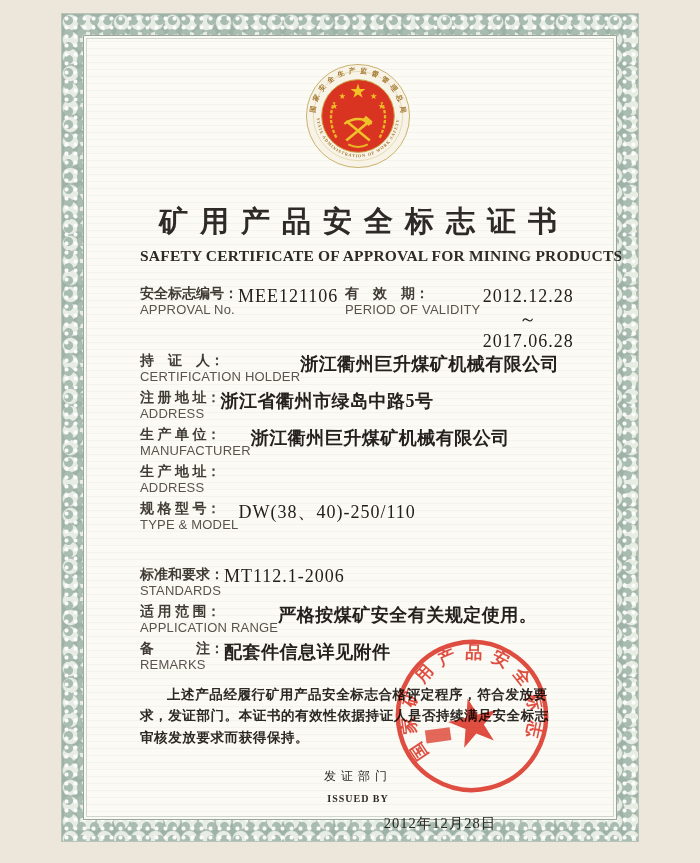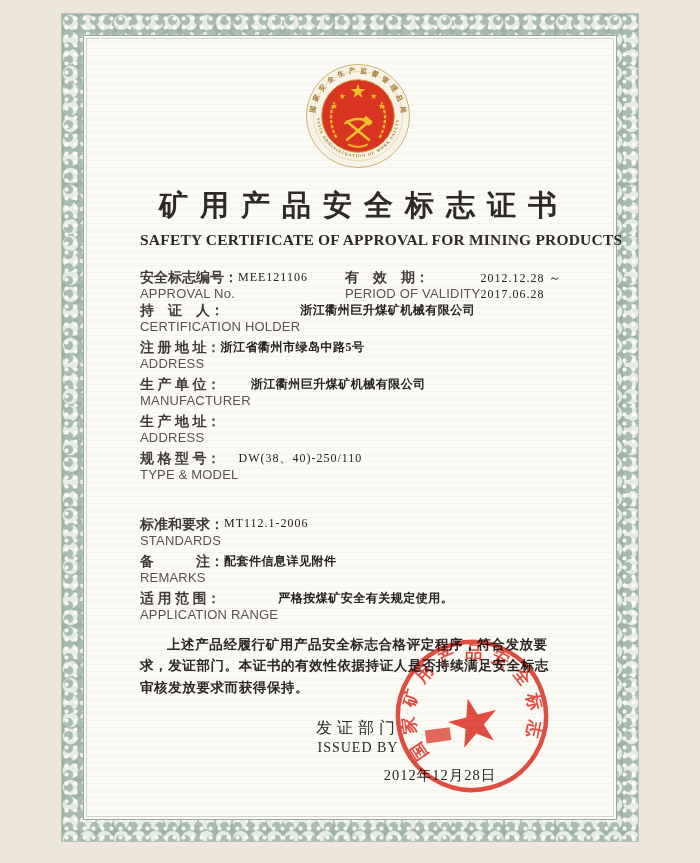--- a/index.html
+++ b/index.html
@@ -24,50 +24,50 @@
       #fbfaf5;
     border:1px solid #9aa89c;
     box-shadow:inset 0 0 0 2px #fbfaf5, inset 0 0 0 3px #cfd6cb;
     padding:0 40px 0 56px;
     box-sizing:border-box;
     color:#332e2a;
   }
 
   .emblem-wrap{width:108px;margin:26px auto 0;}
   .title-zh{
-    margin-top:12px;text-align:center;font-size:29px;font-weight:bold;color:#2e2a27;
+    margin-top:28px;text-align:center;font-size:29px;font-weight:bold;color:#2e2a27;
     letter-spacing:12px;text-indent:12px;white-space:nowrap;
   }
   .title-en{
     margin-top:5px;text-align:center;font-size:15.5px;font-weight:bold;color:#2e2a27;
     letter-spacing:.2px;white-space:nowrap;
   }
 
   .fields{margin-top:20px;}
   .row{display:flex;margin-bottom:5px;}
   .lblblock{flex:none;}
   .lbl-zh{font-size:14px;font-weight:bold;color:#413b35;white-space:pre;}
   .lbl-en{font-size:13px;color:#5a534c;letter-spacing:.2px;margin-top:-1px;font-family:"Liberation Sans","DejaVu Sans",sans-serif;white-space:nowrap;}
-  .val{font-size:12px;font-weight:600;color:#24201d;padding-top:.5px;letter-spacing:.5px;}
+  .val{font-size:18px;font-weight:600;color:#24201d;padding-top:.5px;letter-spacing:.5px;text-align:center;}
   .val.plain{font-weight:normal;letter-spacing:1px;}
 
   .toprow{display:flex;}
   .toprow .grp{display:flex;}
   .grp-left{width:47%;flex:none;}
 
   .gap-std{margin-top:34px;}
 
   .statement{
     margin-top:12px;font-size:13.5px;line-height:1.6;color:#2c2824;
     text-indent:2em;letter-spacing:.6px;padding-right:14px;font-weight:600;
   }
 
   .issued{margin-top:20px;text-align:center;}
-  .issued-zh{font-size:16px;letter-spacing:5px;color:#2e2a27;}
-  .issued-en{font-size:14px;letter-spacing:1px;color:#2e2a27;margin-top:1px;}
+  .issued-zh{font-size:12px;letter-spacing:5px;color:#2e2a27;}
+  .issued-en{font-size:10px;letter-spacing:1px;color:#2e2a27;margin-top:8px;font-weight:bold;}
   .issue-date{margin:10px 0 0 190px;width:220px;text-align:center;font-size:14.5px;color:#29251f;letter-spacing:1px;}
 
   .seal{position:absolute;left:392px;top:636px;width:160px;height:160px;z-index:5;
         transform:rotate(-14deg);opacity:.86;mix-blend-mode:multiply;}
 
   .footer-note{
     position:absolute;right:64px;bottom:4px;font-size:10px;letter-spacing:3px;
     color:#8a6a52;font-weight:bold;
   }
 </style>
@@ -168,31 +168,31 @@
 
         <div class="row gap-std">
           <div class="lblblock">
             <div class="lbl-zh">标准和要求：</div>
             <div class="lbl-en">STANDARDS</div>
           </div>
           <div class="val plain">MT112.1-2006</div>
         </div>
         <div class="row">
           <div class="lblblock">
+            <div class="lbl-zh">适 用 范 围：</div>
+            <div class="lbl-en">APPLICATION RANGE</div>
+          </div>
+          <div class="val">严格按煤矿安全有关规定使用。</div>
+        </div>
+        <div class="row">
+          <div class="lblblock">
             <div class="lbl-zh">备　　　注：</div>
             <div class="lbl-en">REMARKS</div>
           </div>
           <div class="val">配套件信息详见附件</div>
-        </div>
-        <div class="row">
-          <div class="lblblock">
-            <div class="lbl-zh">适 用 范 围：</div>
-            <div class="lbl-en">APPLICATION RANGE</div>
-          </div>
-          <div class="val">严格按煤矿安全有关规定使用。</div>
         </div>
 
         <div class="statement">上述产品经履行矿用产品安全标志合格评定程序，符合发放要求，发证部门。本证书的有效性依据持证人是否持续满足安全标志审核发放要求而获得保持。</div>
 
         <div class="issued">
           <div class="issued-zh">发证部门</div>
           <div class="issued-en">ISSUED BY</div>
         </div>
         <div class="issue-date">2012年12月28日</div>
       </div>

